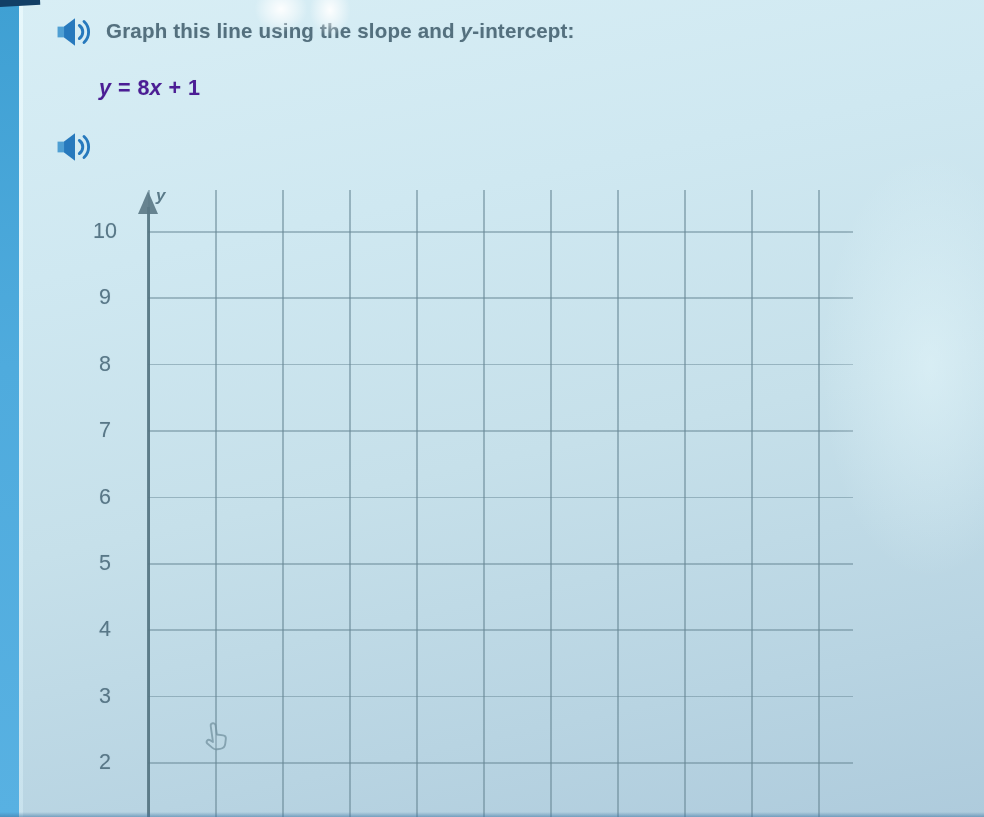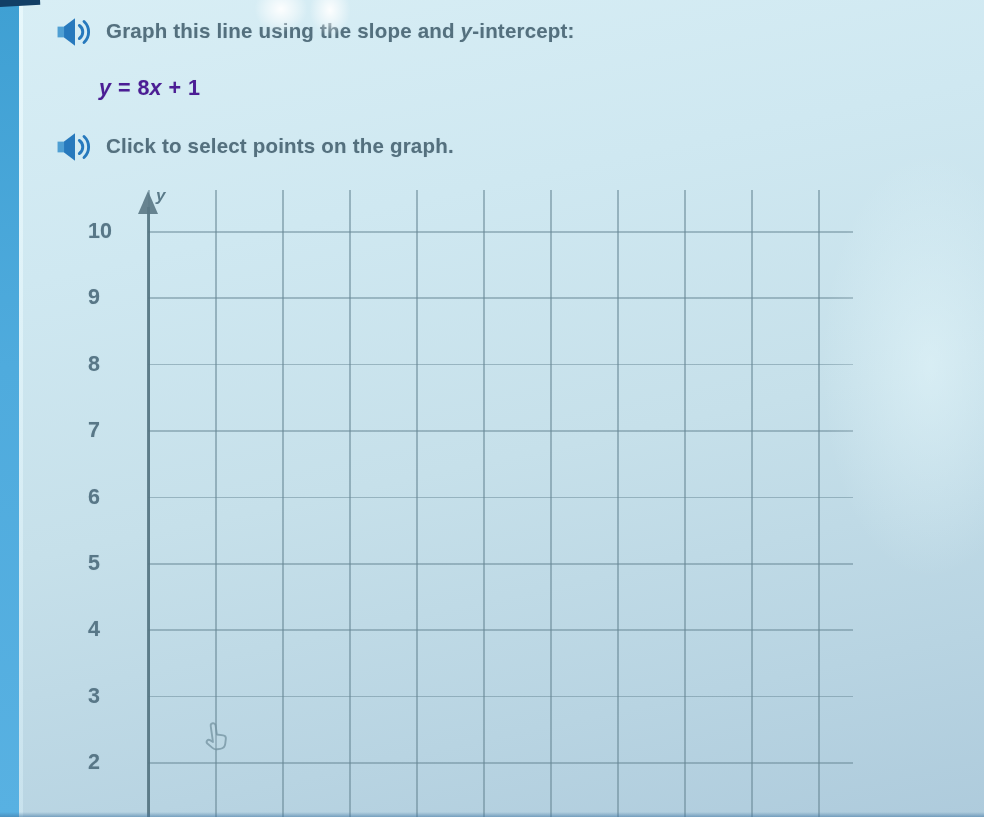--- a/index.html
+++ b/index.html
@@ -79,22 +79,22 @@
   .y-axis-arrow{
     position:absolute;left:138px;top:191px;width:0;height:0;
     border-left:10px solid transparent;border-right:10px solid transparent;
     border-bottom:23px solid rgba(90,120,133,0.9);
   }
   .y-axis-letter{
     position:absolute;left:156px;top:186px;
     font-size:17px;font-style:italic;font-weight:600;color:#5a7a89;
   }
   .y-tick{
-    position:absolute;left:88px;width:50px;height:26px;
-    text-align:left;font-size:21.5px;font-weight:700;color:#587787;
+    position:absolute;left:80px;width:50px;height:26px;
+    text-align:center;font-size:21.5px;font-weight:400;color:#587787;
     text-shadow:0 0 1px rgba(88,119,135,0.3);
   }
   .hand-cursor{position:absolute;left:196px;top:716px;width:38px;height:40px;transform:rotate(-8deg);opacity:0.75;}
 </style>
 </head>
 <body>
 
 <div class="screen">
 
   <div class="prompt-row row-1">
@@ -115,21 +115,20 @@
 
   <div class="prompt-row row-2">
     <button class="speaker-btn" aria-label="play audio">
       <svg width="40" height="32" viewBox="0 0 26 22">
         <rect x="1" y="7.3" width="5.8" height="7.4" fill="#4f9fd3"></rect>
         <polygon points="5.5,7.3 13,1.6 13,20.4 5.5,14.7" fill="#2779bd"></polygon>
         <path d="M16 6.5a5.5 5.5 0 0 1 0 9" stroke="#2779bd" stroke-width="2" fill="none" stroke-linecap="round"></path>
         <path d="M19.2 3.8a9.8 9.8 0 0 1 0 14.4" stroke="#2779bd" stroke-width="2" fill="none" stroke-linecap="round"></path>
       </svg>
     </button>
-    <div class="prompt-text">Click to select points on the graph.</div>
   </div>
 
   <div class="graph-canvas">
     <div class="grid-v" style="top:5px;"></div>
     <div class="grid-h" style="top:46px;"></div>
     <div class="y-axis-line" style="top:22px;"></div>
     <div class="y-axis-arrow" style="top:6px;"></div>
     <div class="y-axis-letter" style="top:1px;">y</div>
 
     <div class="y-tick" style="top:34px;">10</div>

